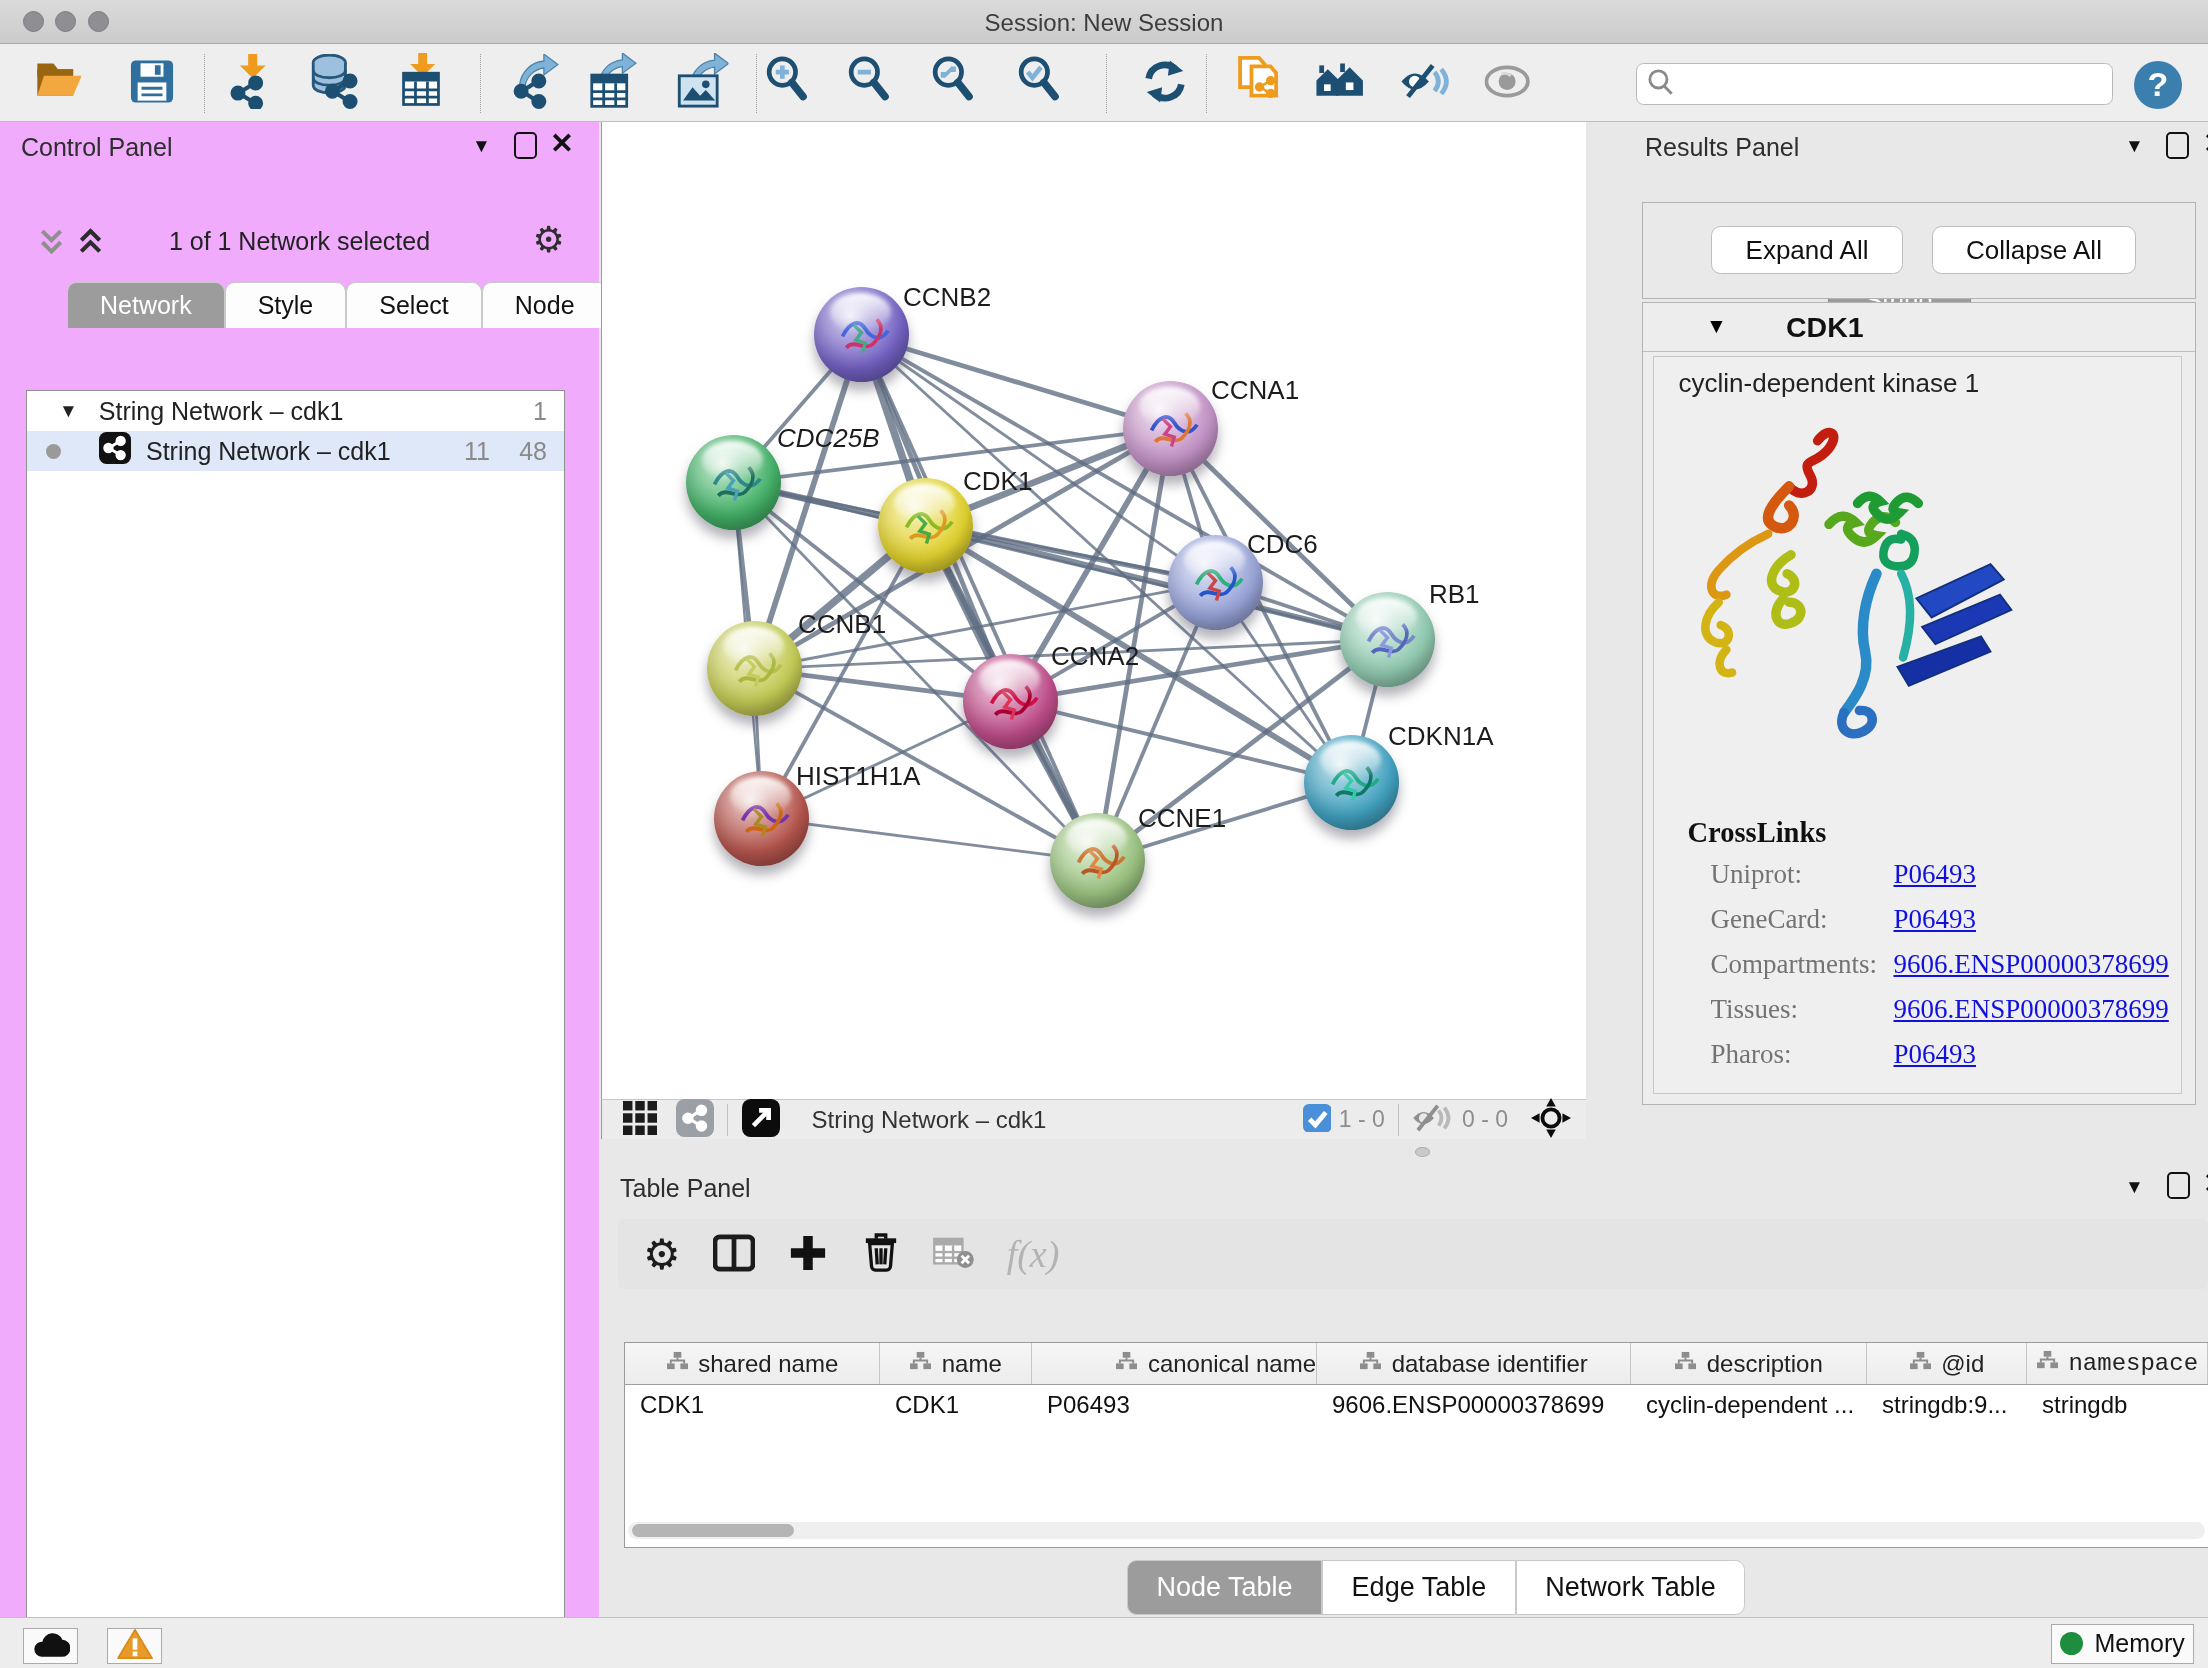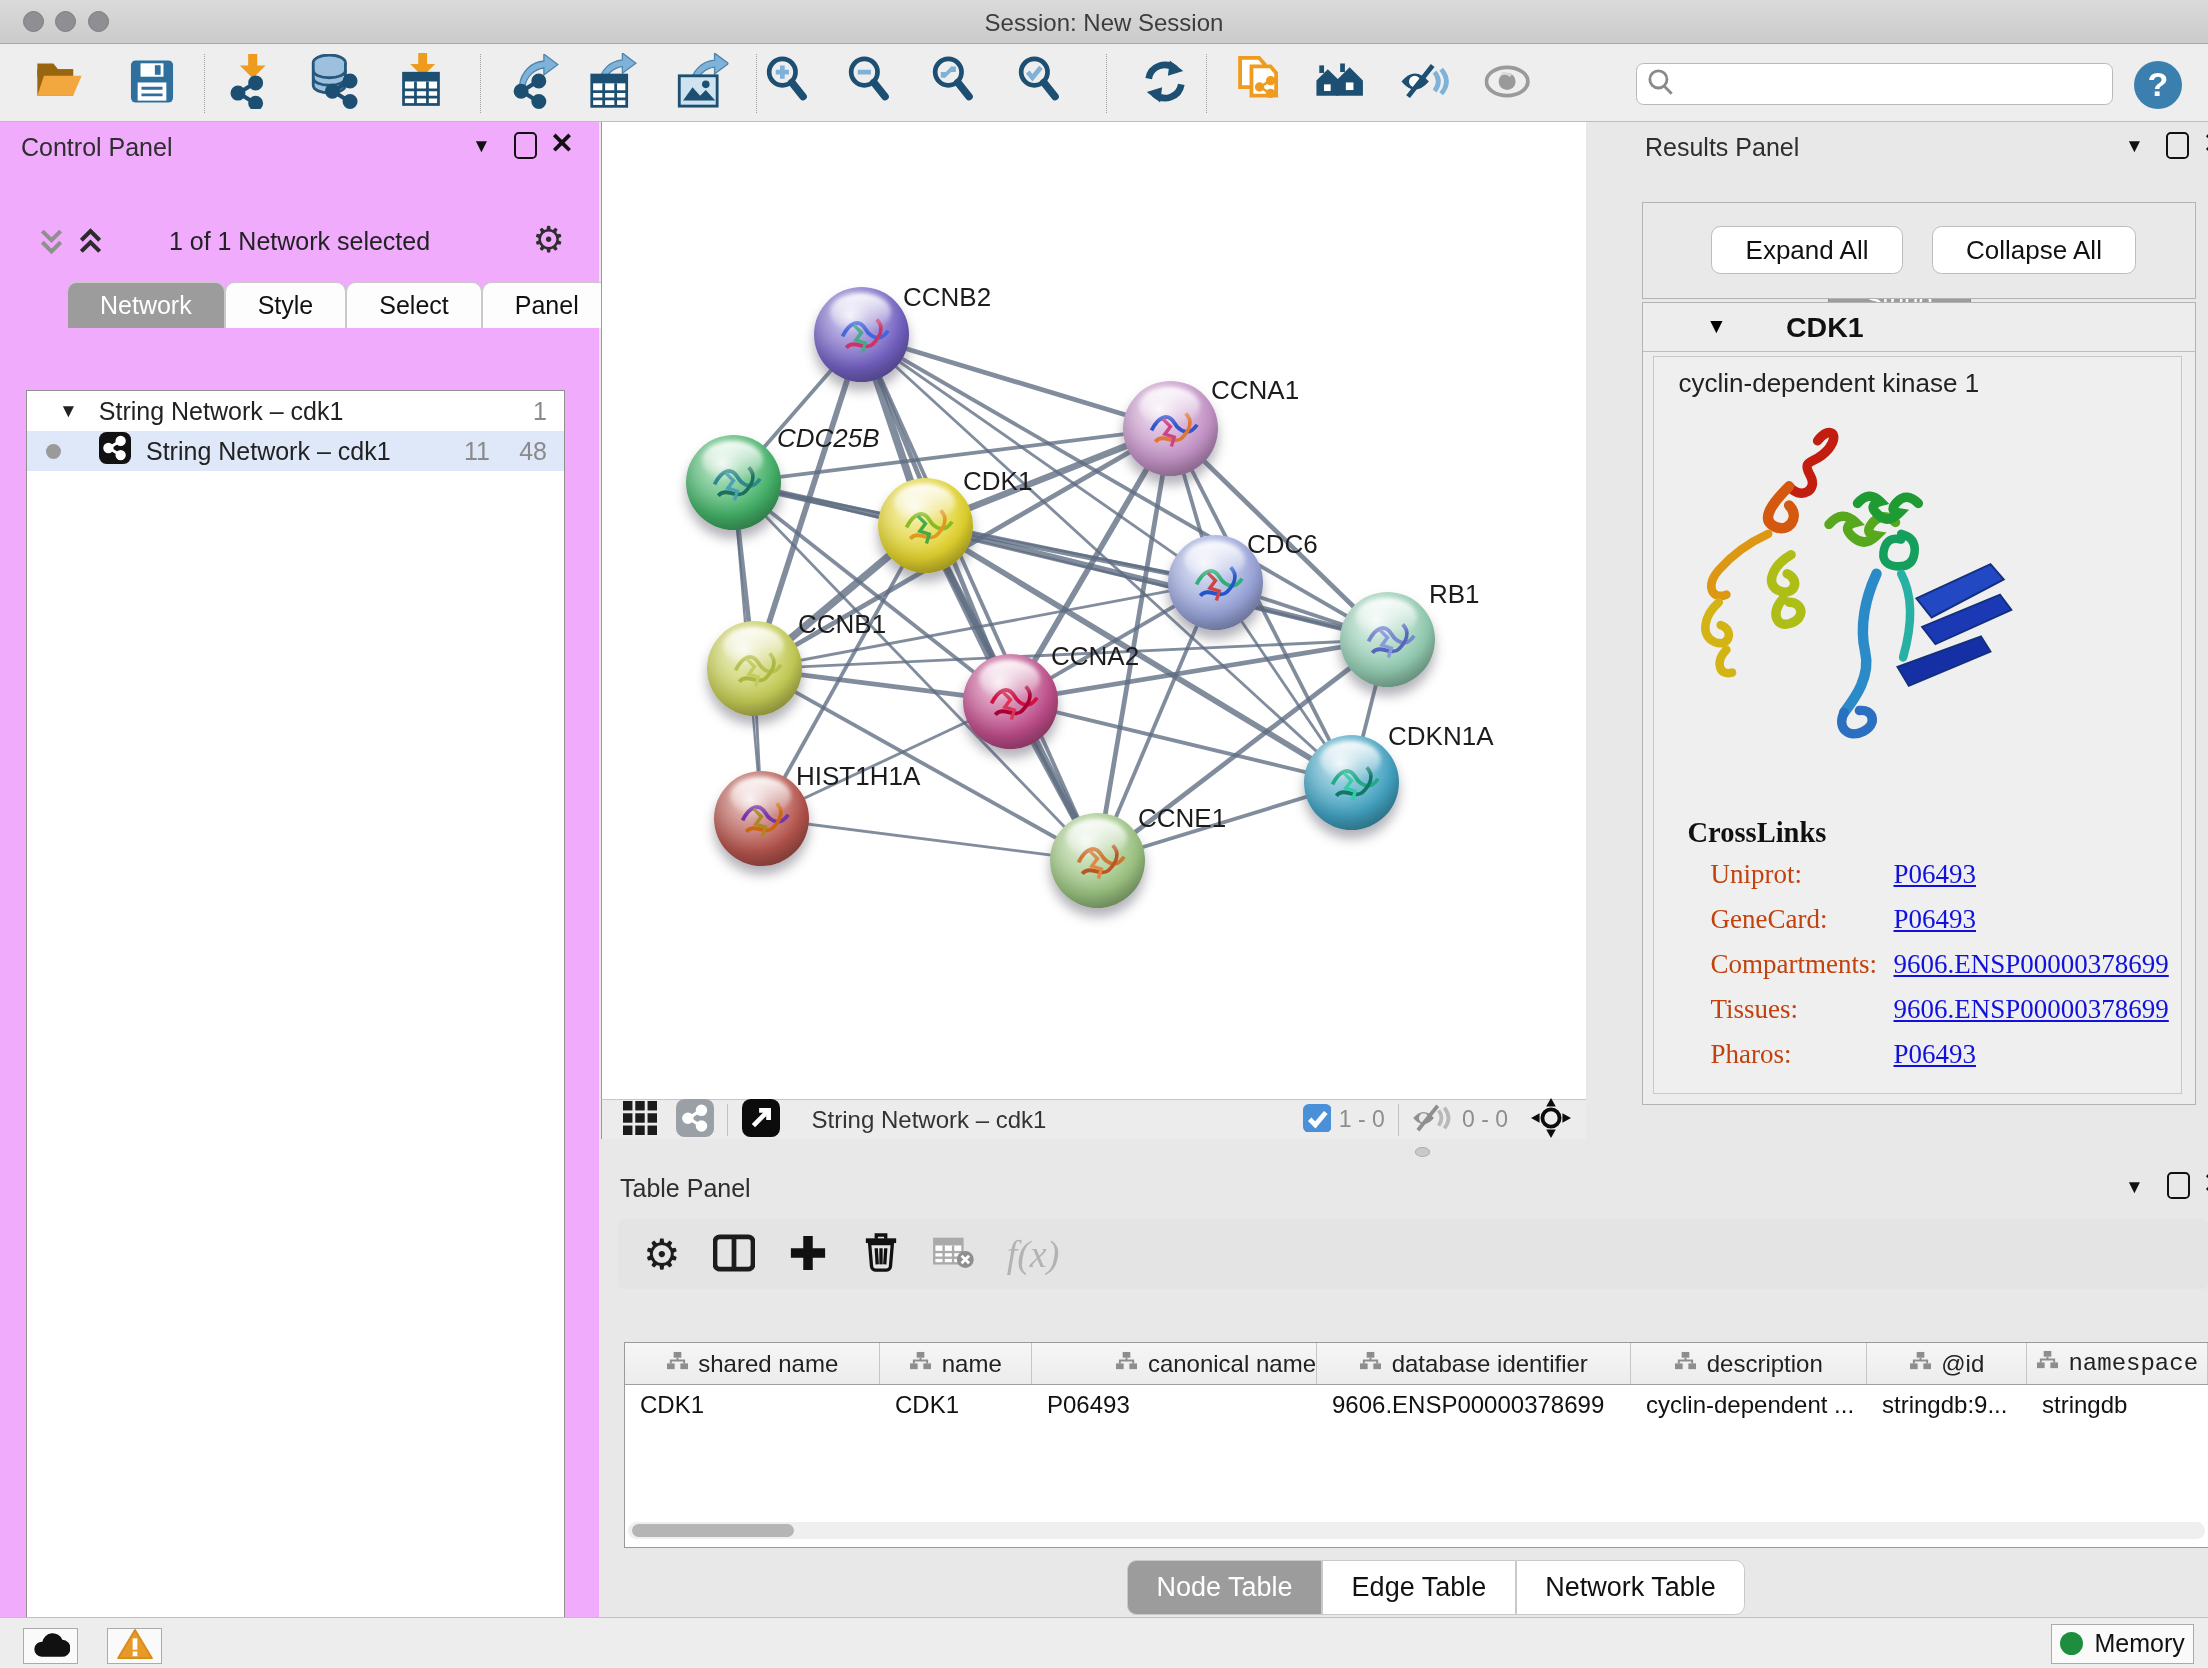--- a/index.html
+++ b/index.html
@@ -57,21 +57,21 @@
   
   #string-tab { left:0; right:0; margin:auto; top:158px; width:143px; height:40px; background:#9c9c9c;
     border:1px solid #8a8a8a; border-radius:7.6px; color:#fff; font-size:26px; text-align:center; line-height:38px; }
   #rp-btnbox { left:1642px; top:202px; width:554px; height:97px; background:#e9e9e9; border:1.9px solid #b3b3b3; }
   .rp-btn { top:23px; height:48px; background:#fff; border:1px solid #bdbdbd; border-radius:9.5px;
     font-size:26px; color:#111; display:flex; align-items:center; justify-content:center; }
   #rp-box { left:1642px; top:302px; width:554px; height:803px; background:#ededed; border:1.9px solid #b3b3b3; }
   #rp-inner { left:9.5px; top:53px; width:529px; height:738px; background:#efefef; border:1px solid #c8c8c8; }
   .serif { font-family:"Liberation Serif", serif; }
   .xl-row { position:relative; height:45px; font-size:27px; }
-  .xl-label { position:absolute; left:57px; color:#c2410c; }
+  .xl-label { position:absolute; left:57px; color:#737373; }
   .xl-link { position:absolute; left:240px; color:#1111dd; text-decoration:underline; }
 
   
   #tp-toolbar { left:618px; top:1219px; width:1590px; height:70px; background:#e4e4e4; border-radius:5.7px;
     display:flex; align-items:center; }
   #node-table { left:624px; top:1301px; width:1585px; background:#fff; border:1.9px solid #9a9a9a;margin-top:41px; }
   .th-row { display:flex; height:42px; background:linear-gradient(#f6f6f6,#ececec); border-bottom:1.9px solid #9f9f9f; }
   .th { display:flex; align-items:center; justify-content:center; gap:9.5px; font-size:24px; color:#222;
     border-right:1px solid #c6c6c6; overflow:hidden; white-space:nowrap; flex:none; }
   .td-row { display:flex; height:40px; background:#fff; }
@@ -288,21 +288,21 @@
 
 <div class="abs" style="left:0;top:122px;width:599px;height:1495px;background:#f0abfc">
   <div class="abs panel-title" style="left:21px;top:11.4px">Control Panel</div>
   <div class="abs caret" style="left:472px;top:13.3px">▼</div>
   <div class="abs win-btn-min" style="left:514px;top:9.5px"></div>
   <div class="abs win-x" style="left:550px;top:7.6px">✕</div>
   <div id="cp-tabs" class="abs">
       <div class="cp-tab sel">Network</div>
       <div class="cp-tab">Style</div>
       <div class="cp-tab">Select</div>
-      <div class="cp-tab">Panel</div>
+      <div class="cp-tab">Node</div>
     </div>
 
   <div class="abs" style="left:28.5px;top:99px;width:542px;height:46px">
     <span id="chev-down" class="abs" style="left:9.5px;top:5.7px"><svg width="27" height="28.5" viewBox="0 0 26 28">
           <g stroke="#8f8f8f" stroke-width="4" fill="none">
             <path d="M4 4l9 9 9-9"></path>
             <path d="M4 15l9 9 9-9"></path>
           </g>
         </svg></span>
     <span id="chev-up" class="abs" style="left:48px;top:5.7px"><svg width="27" height="28.5" viewBox="0 0 26 28">

